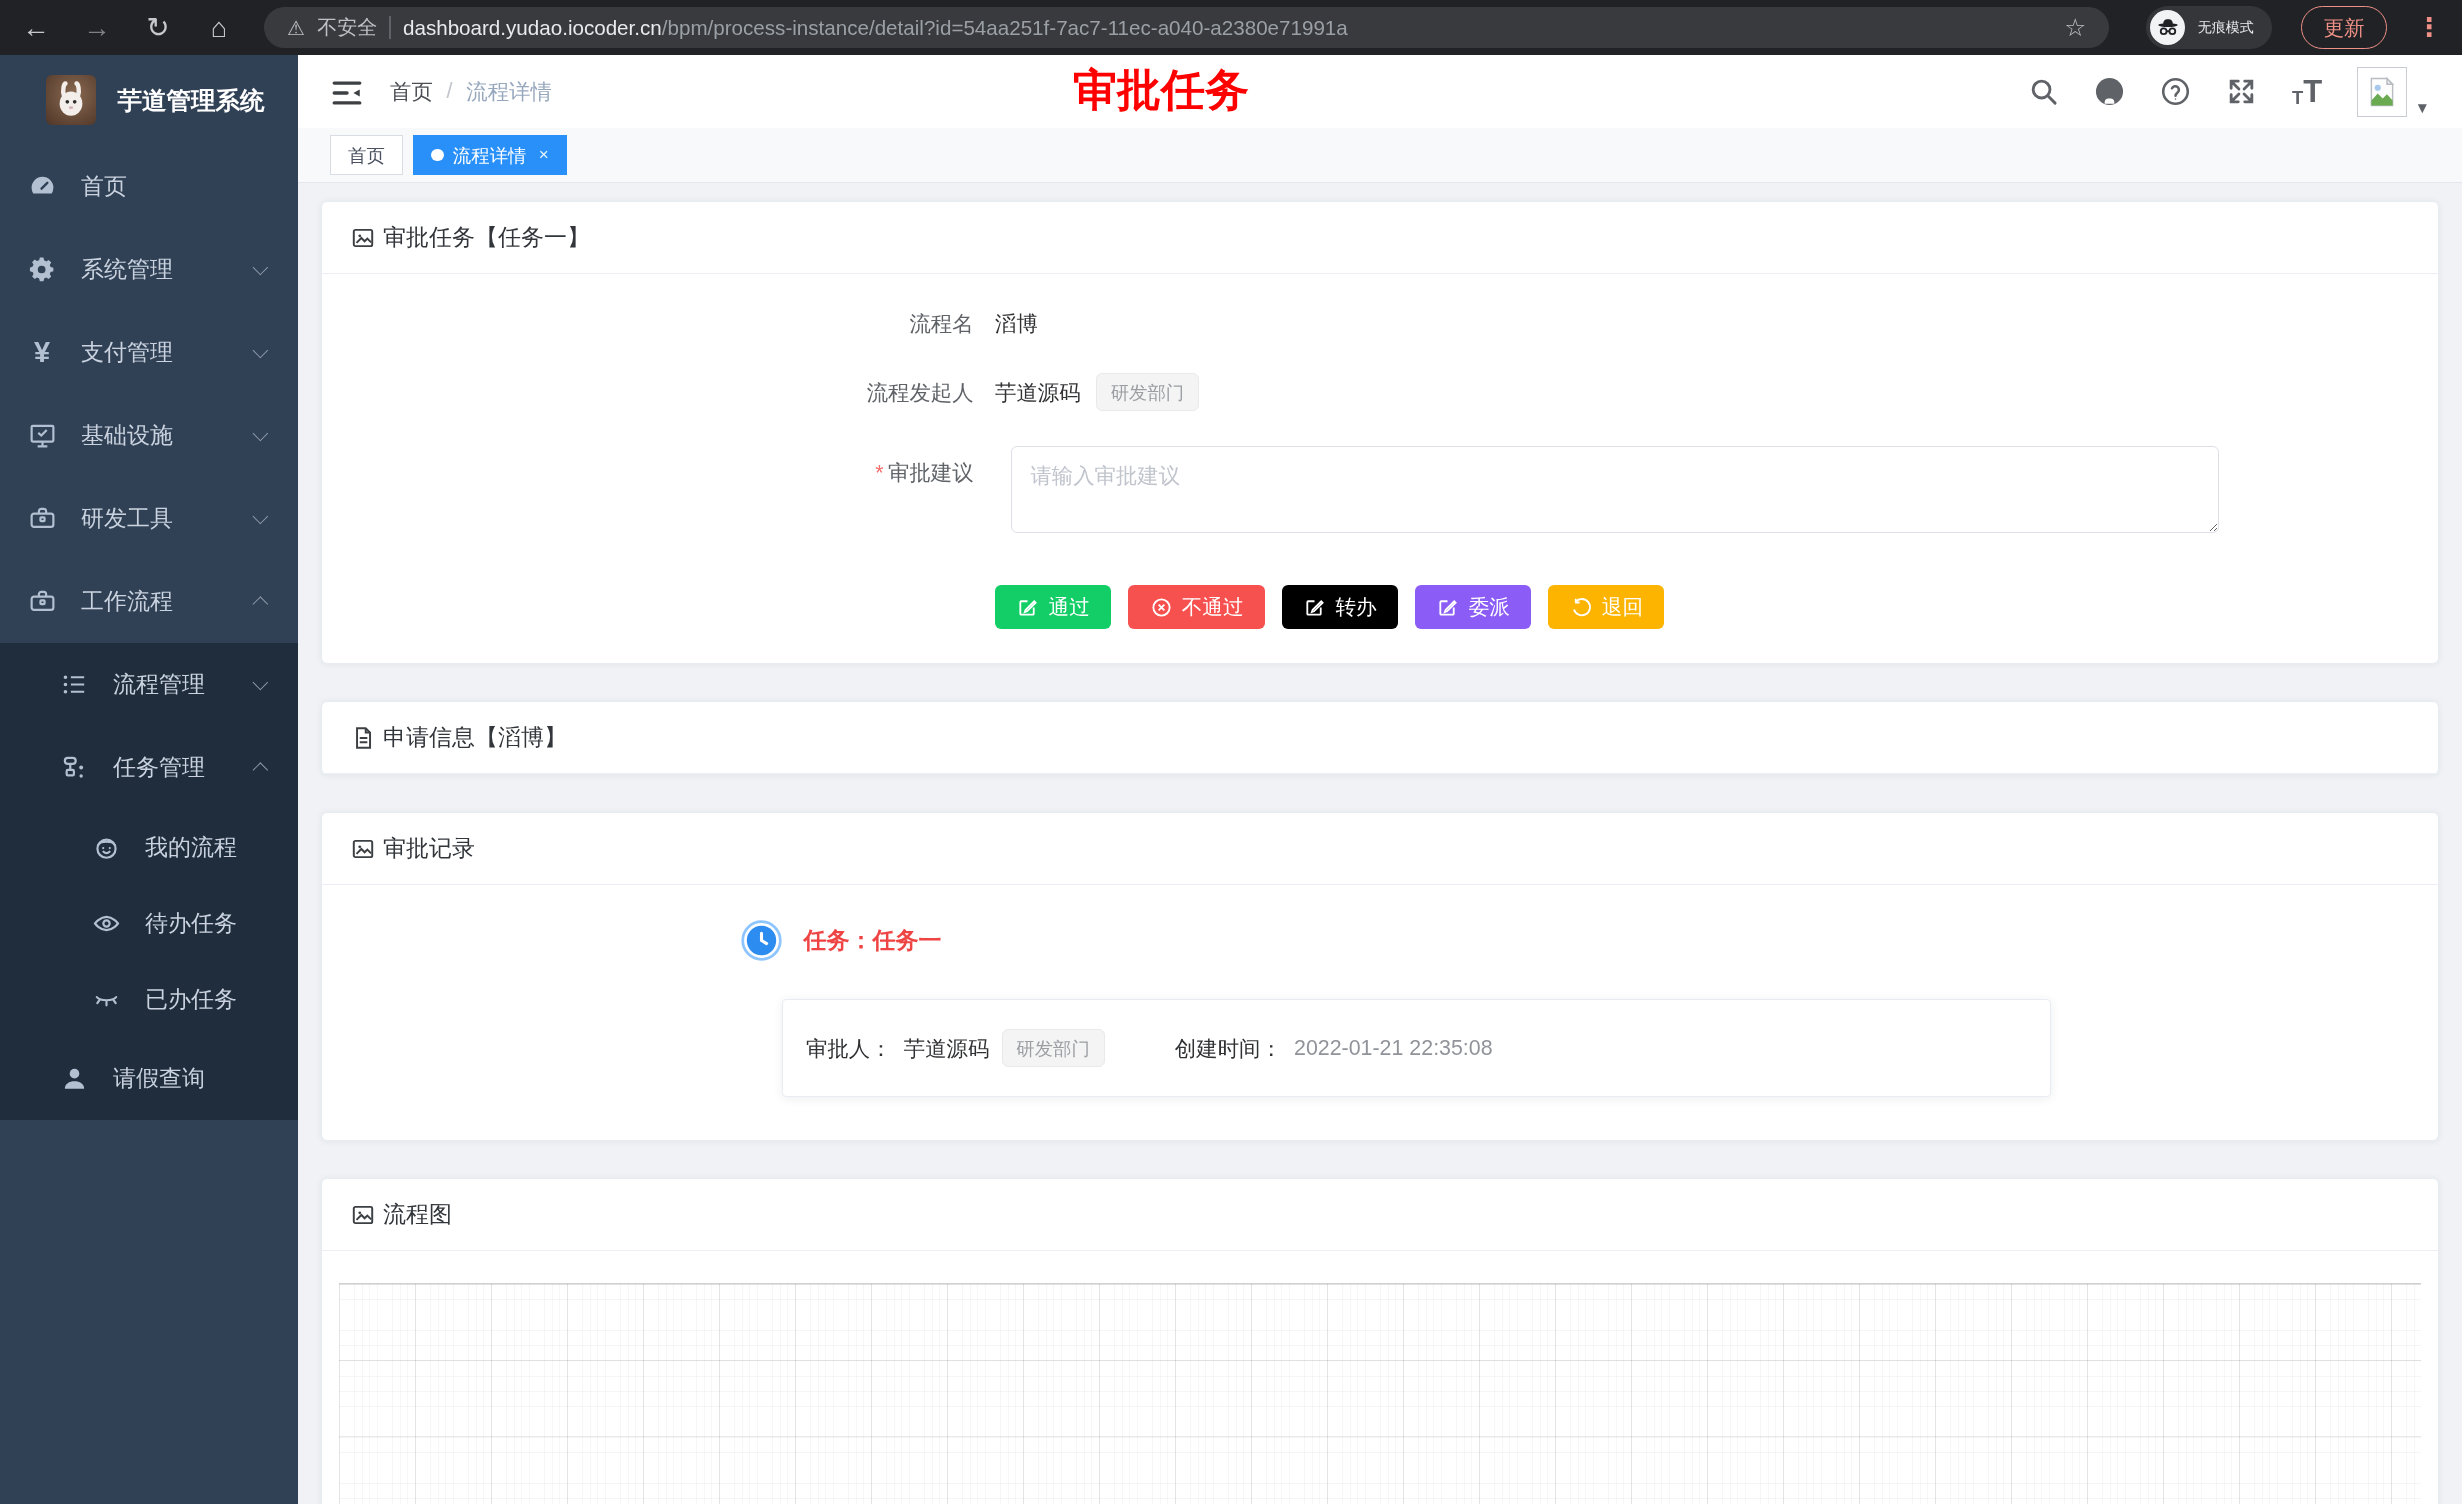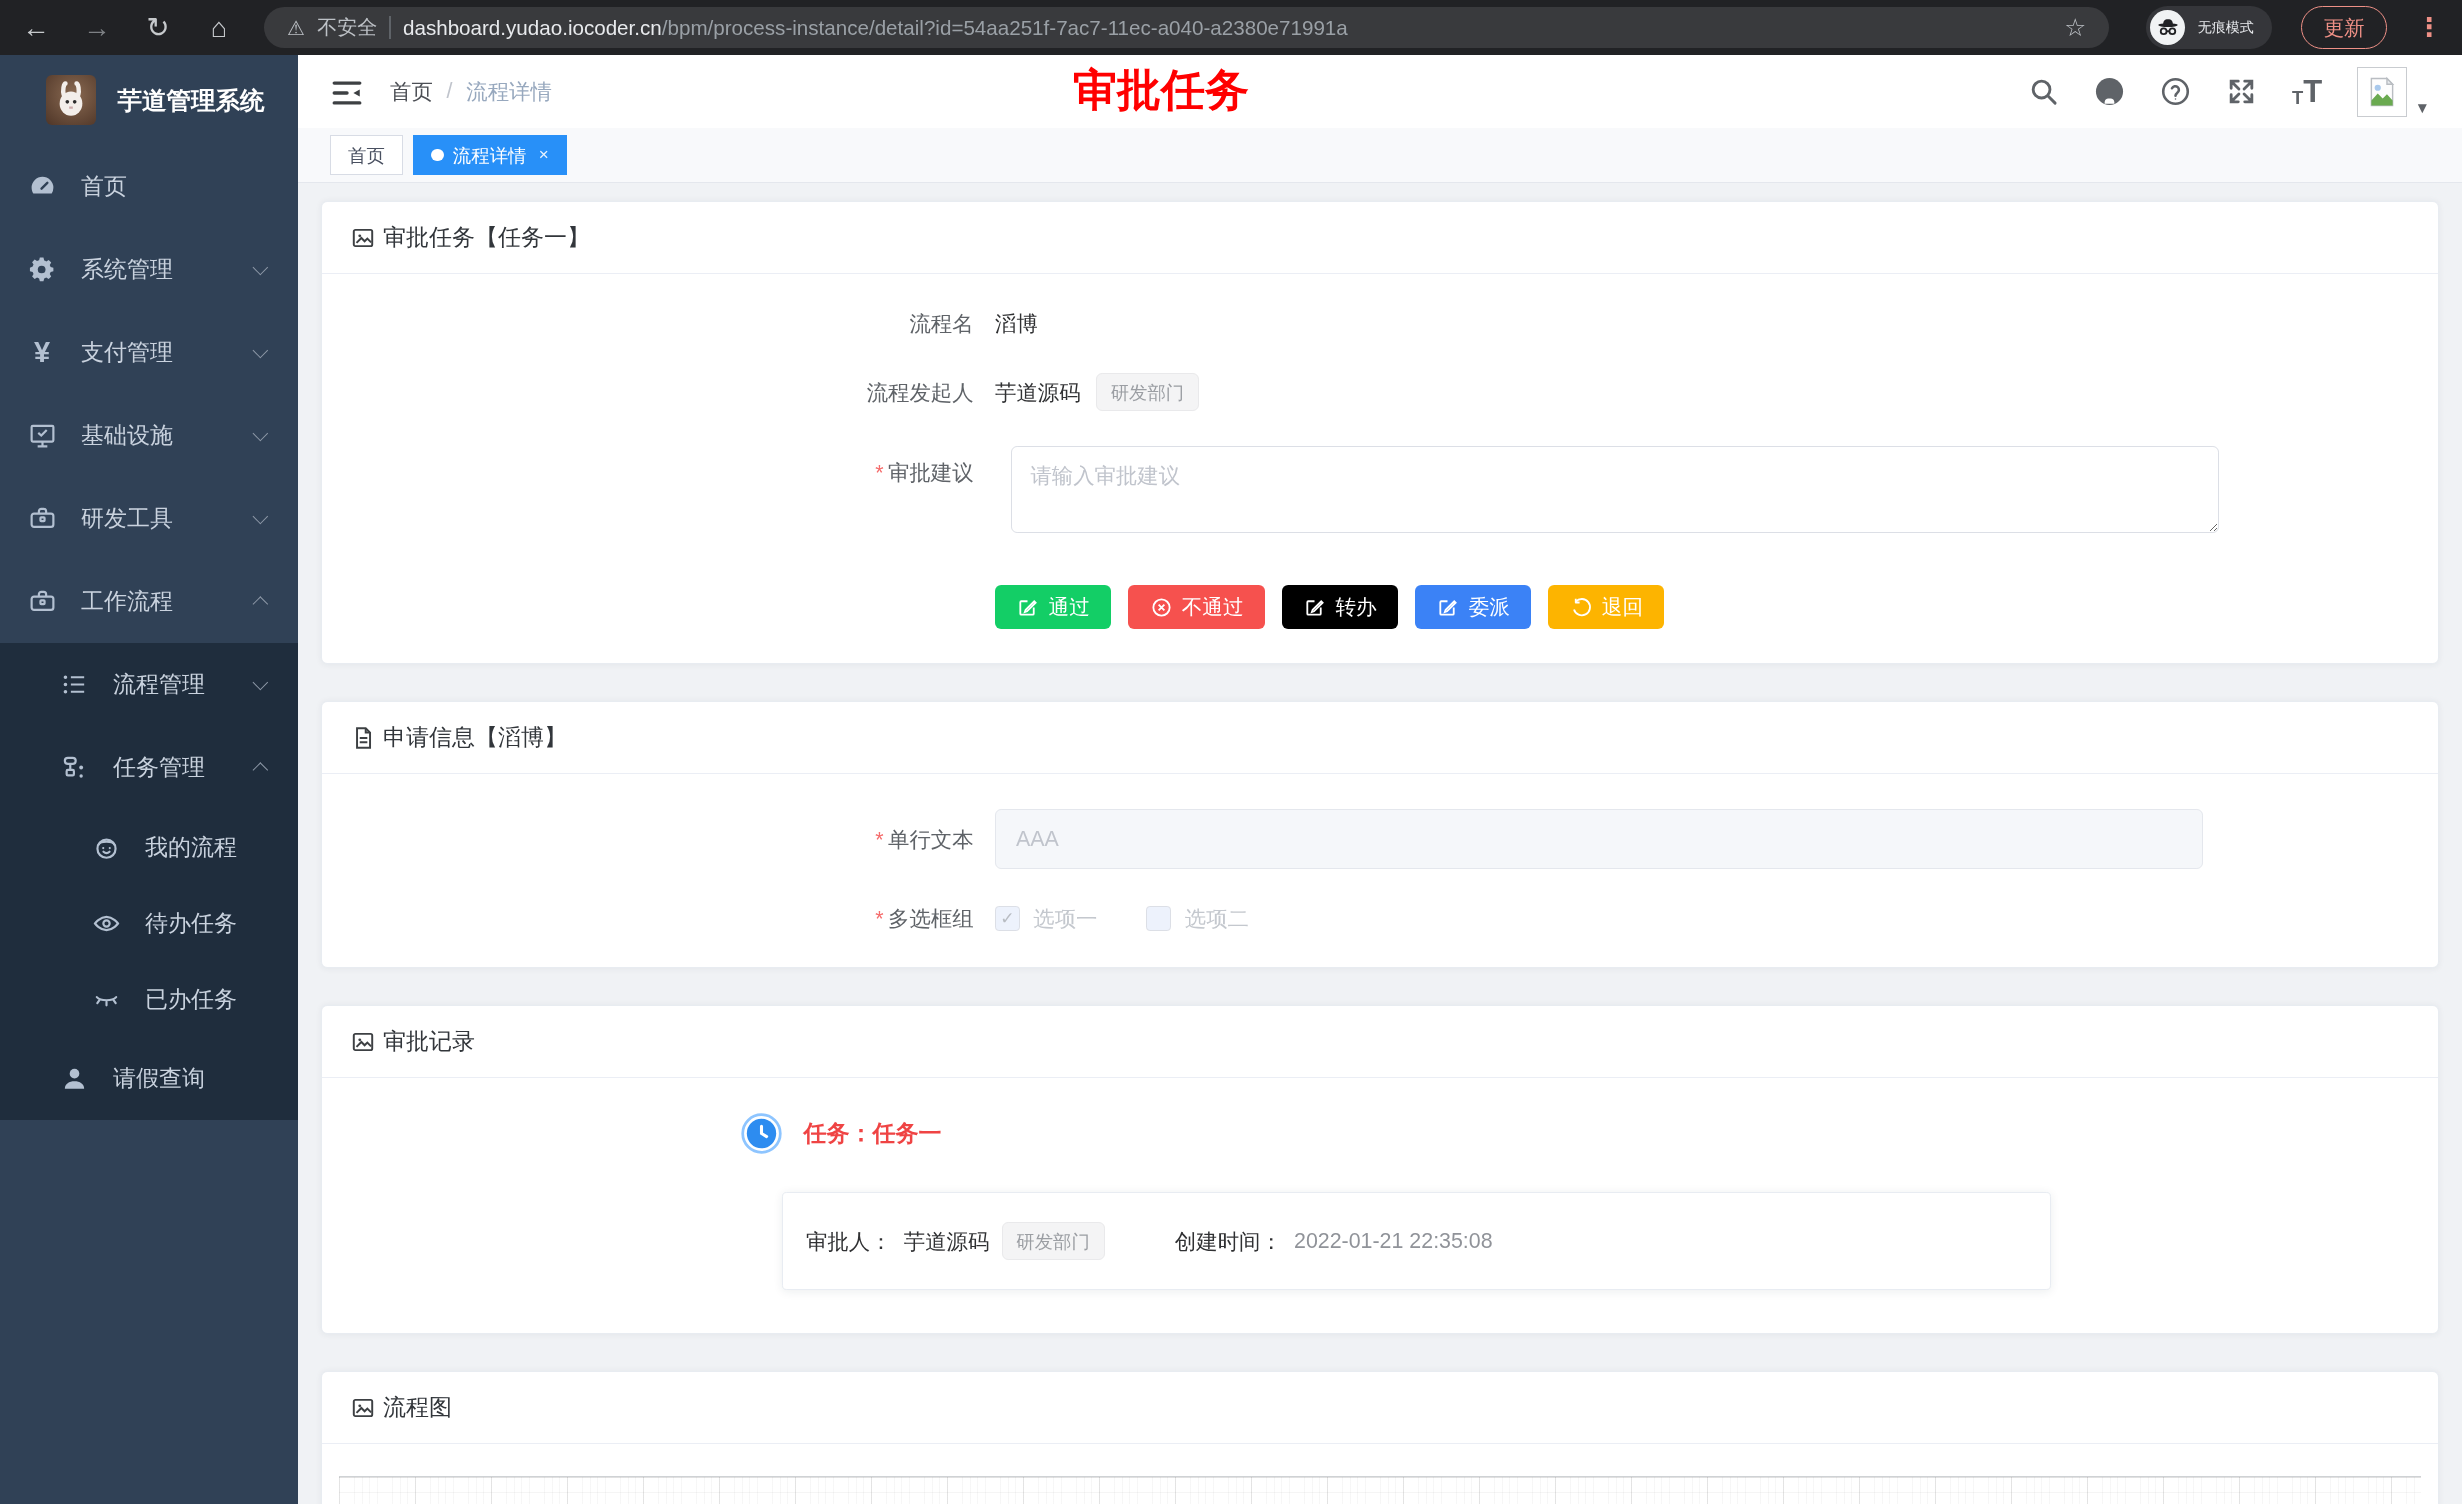--- a/index.html
+++ b/index.html
@@ -405,21 +405,21 @@
                   </svg>
                 <span>不通过</span>
               </button>
               <button class="btn" style="background-color: #000000;">
                 <svg viewBox="0 0 24 24" fill="none" stroke="#fff" stroke-width="1.9">
                     <path d="M12 5.5H5.5a1 1 0 0 0-1 1v12a1 1 0 0 0 1 1h12a1 1 0 0 0 1-1V12"></path>
                     <path d="M10 14.5 19 5.5l1.5 1.5-9 9-2.3.8z"></path>
                   </svg>
                 <span>转办</span>
               </button>
-              <button class="btn" style="background-color: #3b82f6; font-family: Liberation Mono, monospace;">
+              <button class="btn" style="background-color: #8b5cf6; font-family: Liberation Mono, monospace;">
                 <svg viewBox="0 0 24 24" fill="none" stroke="#fff" stroke-width="1.9">
                     <path d="M12 5.5H5.5a1 1 0 0 0-1 1v12a1 1 0 0 0 1 1h12a1 1 0 0 0 1-1V12"></path>
                     <path d="M10 14.5 19 5.5l1.5 1.5-9 9-2.3.8z"></path>
                   </svg>
                 <span>委派</span>
               </button>
               <button class="btn" style="background-color: rgb(253, 180, 0); text-align: right;">
                 <svg viewBox="0 0 24 24" fill="none" stroke="#fff" stroke-width="1.9">
                     <path d="M6 6a8.5 8.5 0 1 1-1.8 8"></path>
                     <path d="M6 2.8v4h4" stroke-linejoin="round"></path>
@@ -431,39 +431,20 @@
         </div>
 
         <div class="card">
           <div class="card-head">
             <svg viewBox="0 0 24 24" fill="none" stroke="#3d4043" stroke-width="1.8">
                 <path d="M6.5 3h8l4 4v14h-12z"></path>
                 <path d="M14.5 3v4h4"></path>
                 <path d="M9 12h7M9 16h7"></path>
               </svg>
             <span>申请信息【滔博】</span>
-          </div>
-          <div class="card-body">
-            <div class="form-row">
-              <span class="form-label"><span class="req">*</span><span>单行文本</span></span>
-              <input class="single" disabled="" value="AAA" style="">
-            </div>
-            <div class="form-row">
-              <span class="form-label"><span class="req">*</span><span>多选框组</span></span>
-              <span class="checks">
-                <span class="check-item">
-                  <span class="cb">✓</span>
-                  <span class="cb-label">选项一</span>
-                </span>
-                <span class="check-item">
-                  <span class="cb"></span>
-                  <span class="cb-label">选项二</span>
-                </span>
-              </span>
-            </div>
           </div>
         </div>
 
         <div class="card">
           <div class="card-head">
             <svg viewBox="0 0 24 24" fill="none" stroke="#3d4043" stroke-width="1.8">
                 <rect x="3.5" y="4.5" width="17" height="15" rx="1.5"></rect>
                 <circle cx="9" cy="10" r="1.3" fill="#3d4043" stroke="none"></circle>
                 <path d="M6 16.5l4.5-4.5 3 3 2.5-2.5 3.5 3.5"></path>
               </svg>

